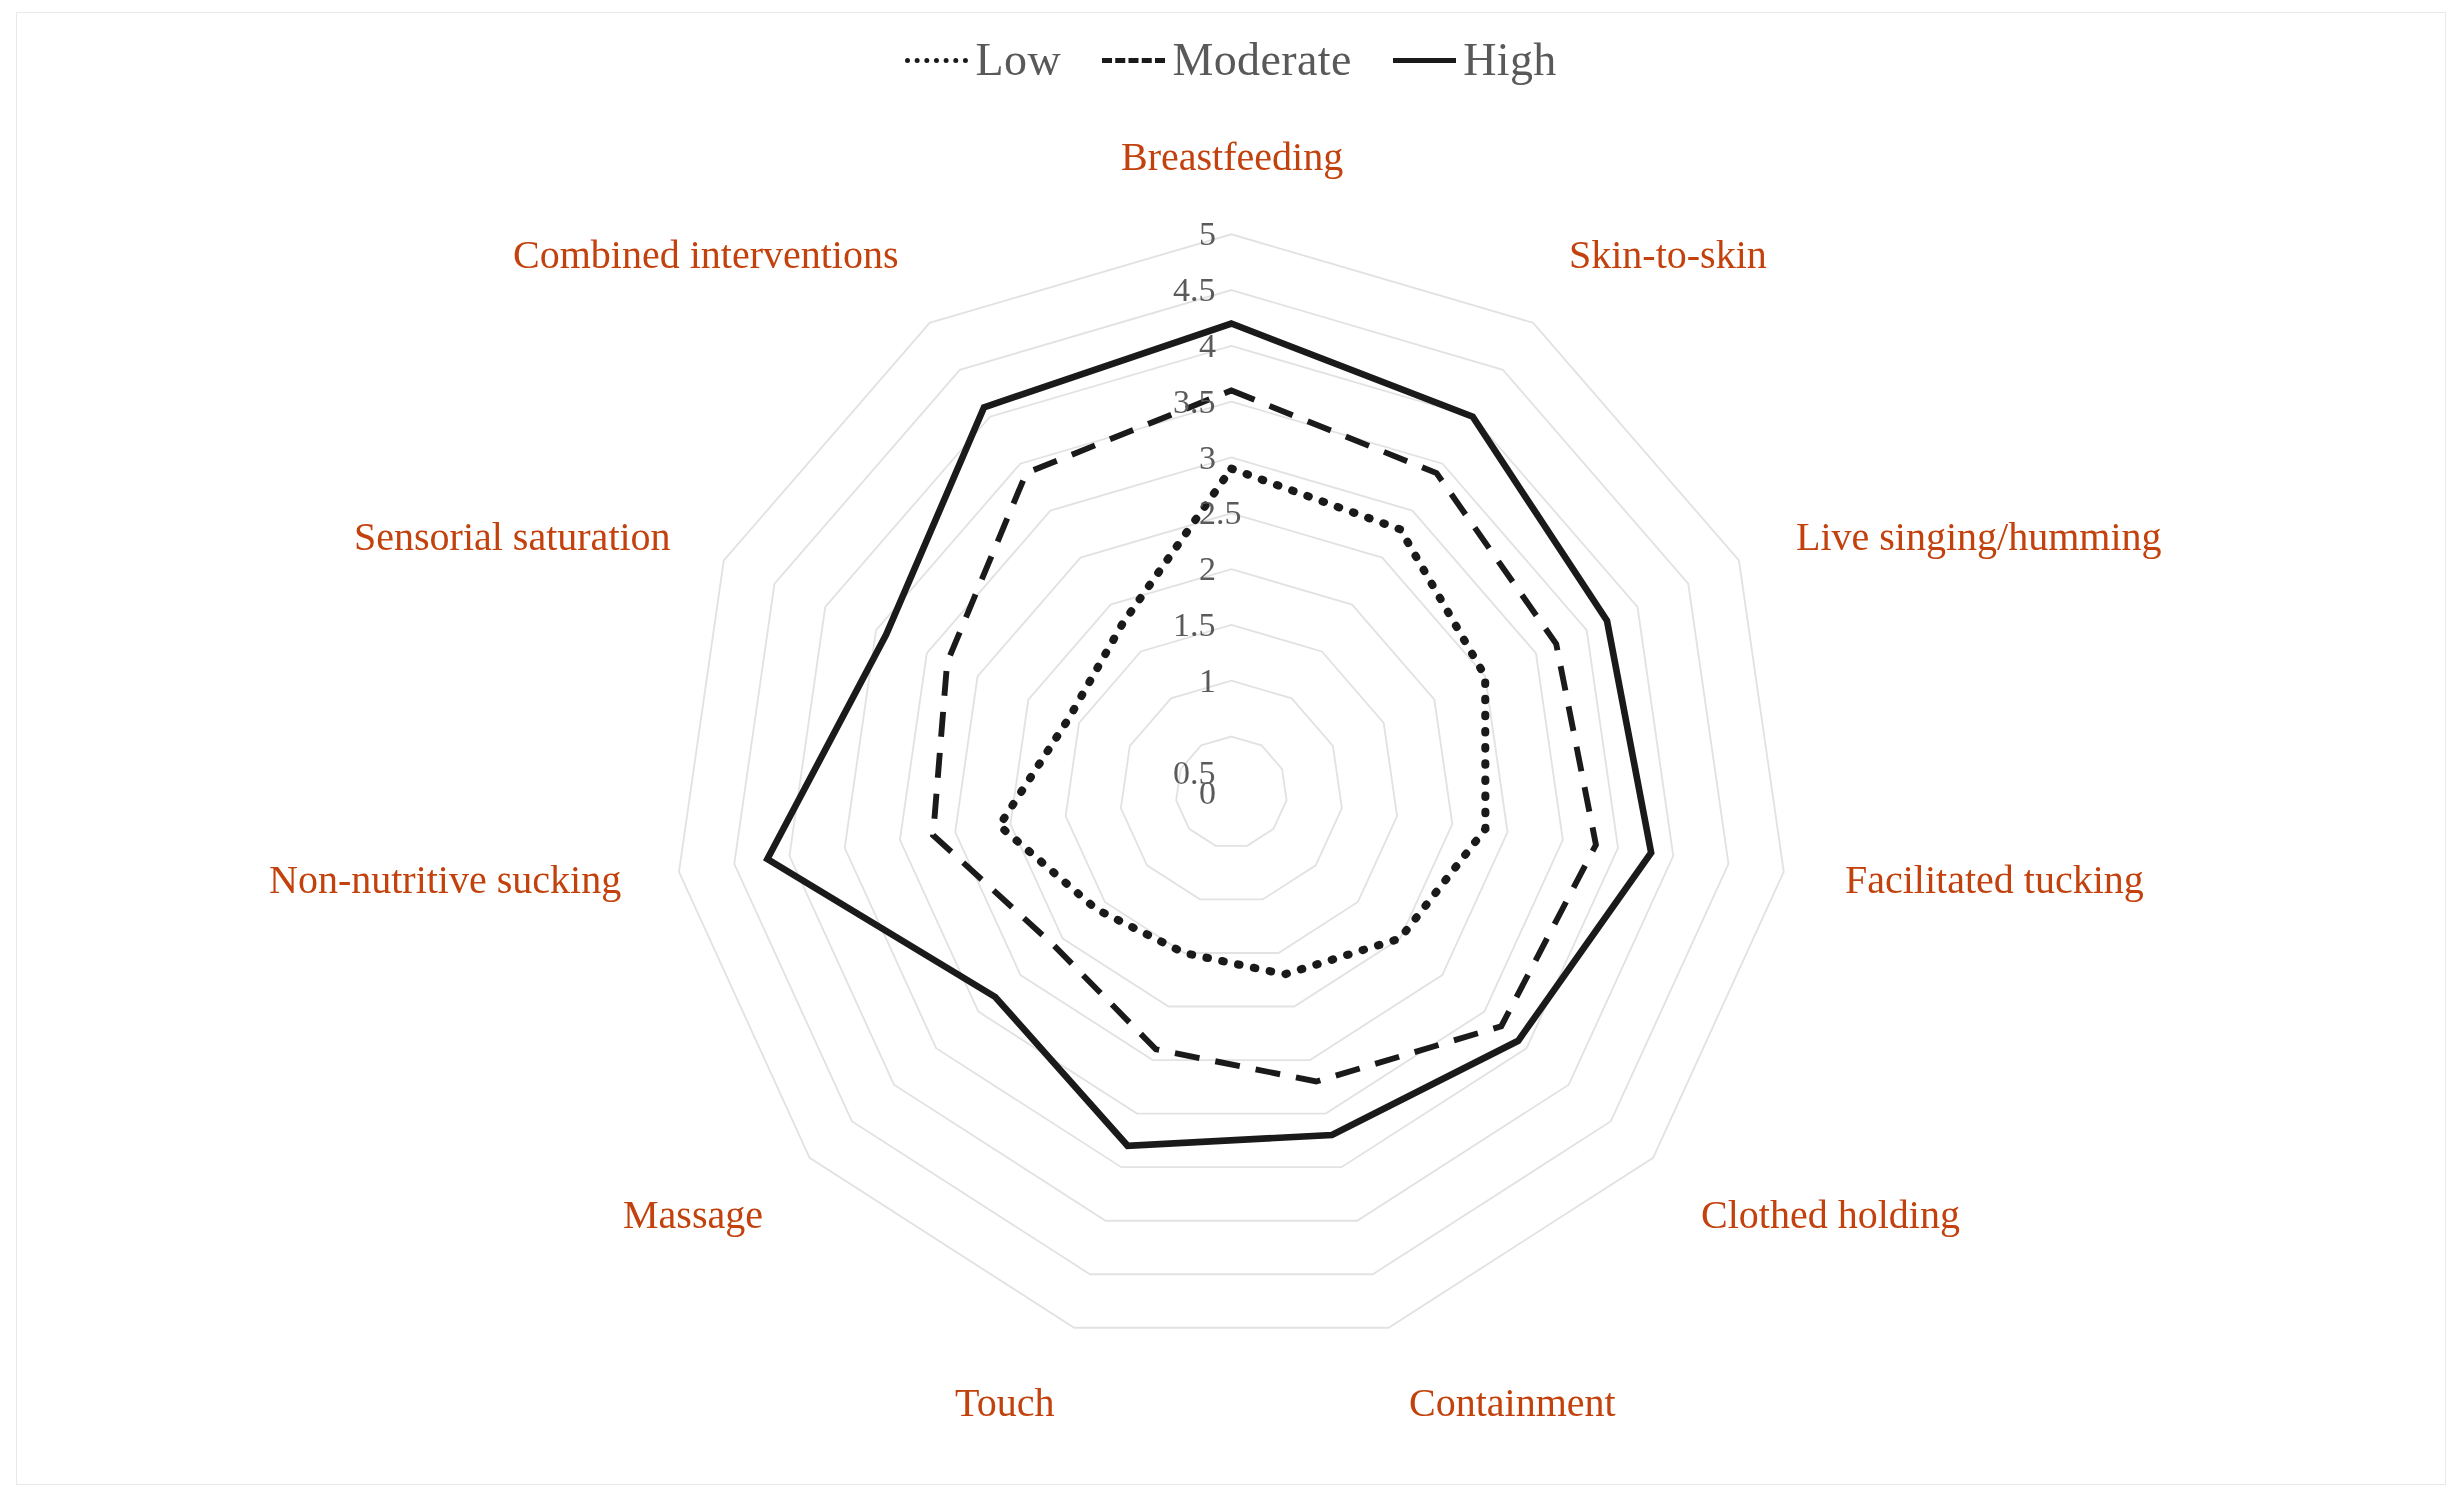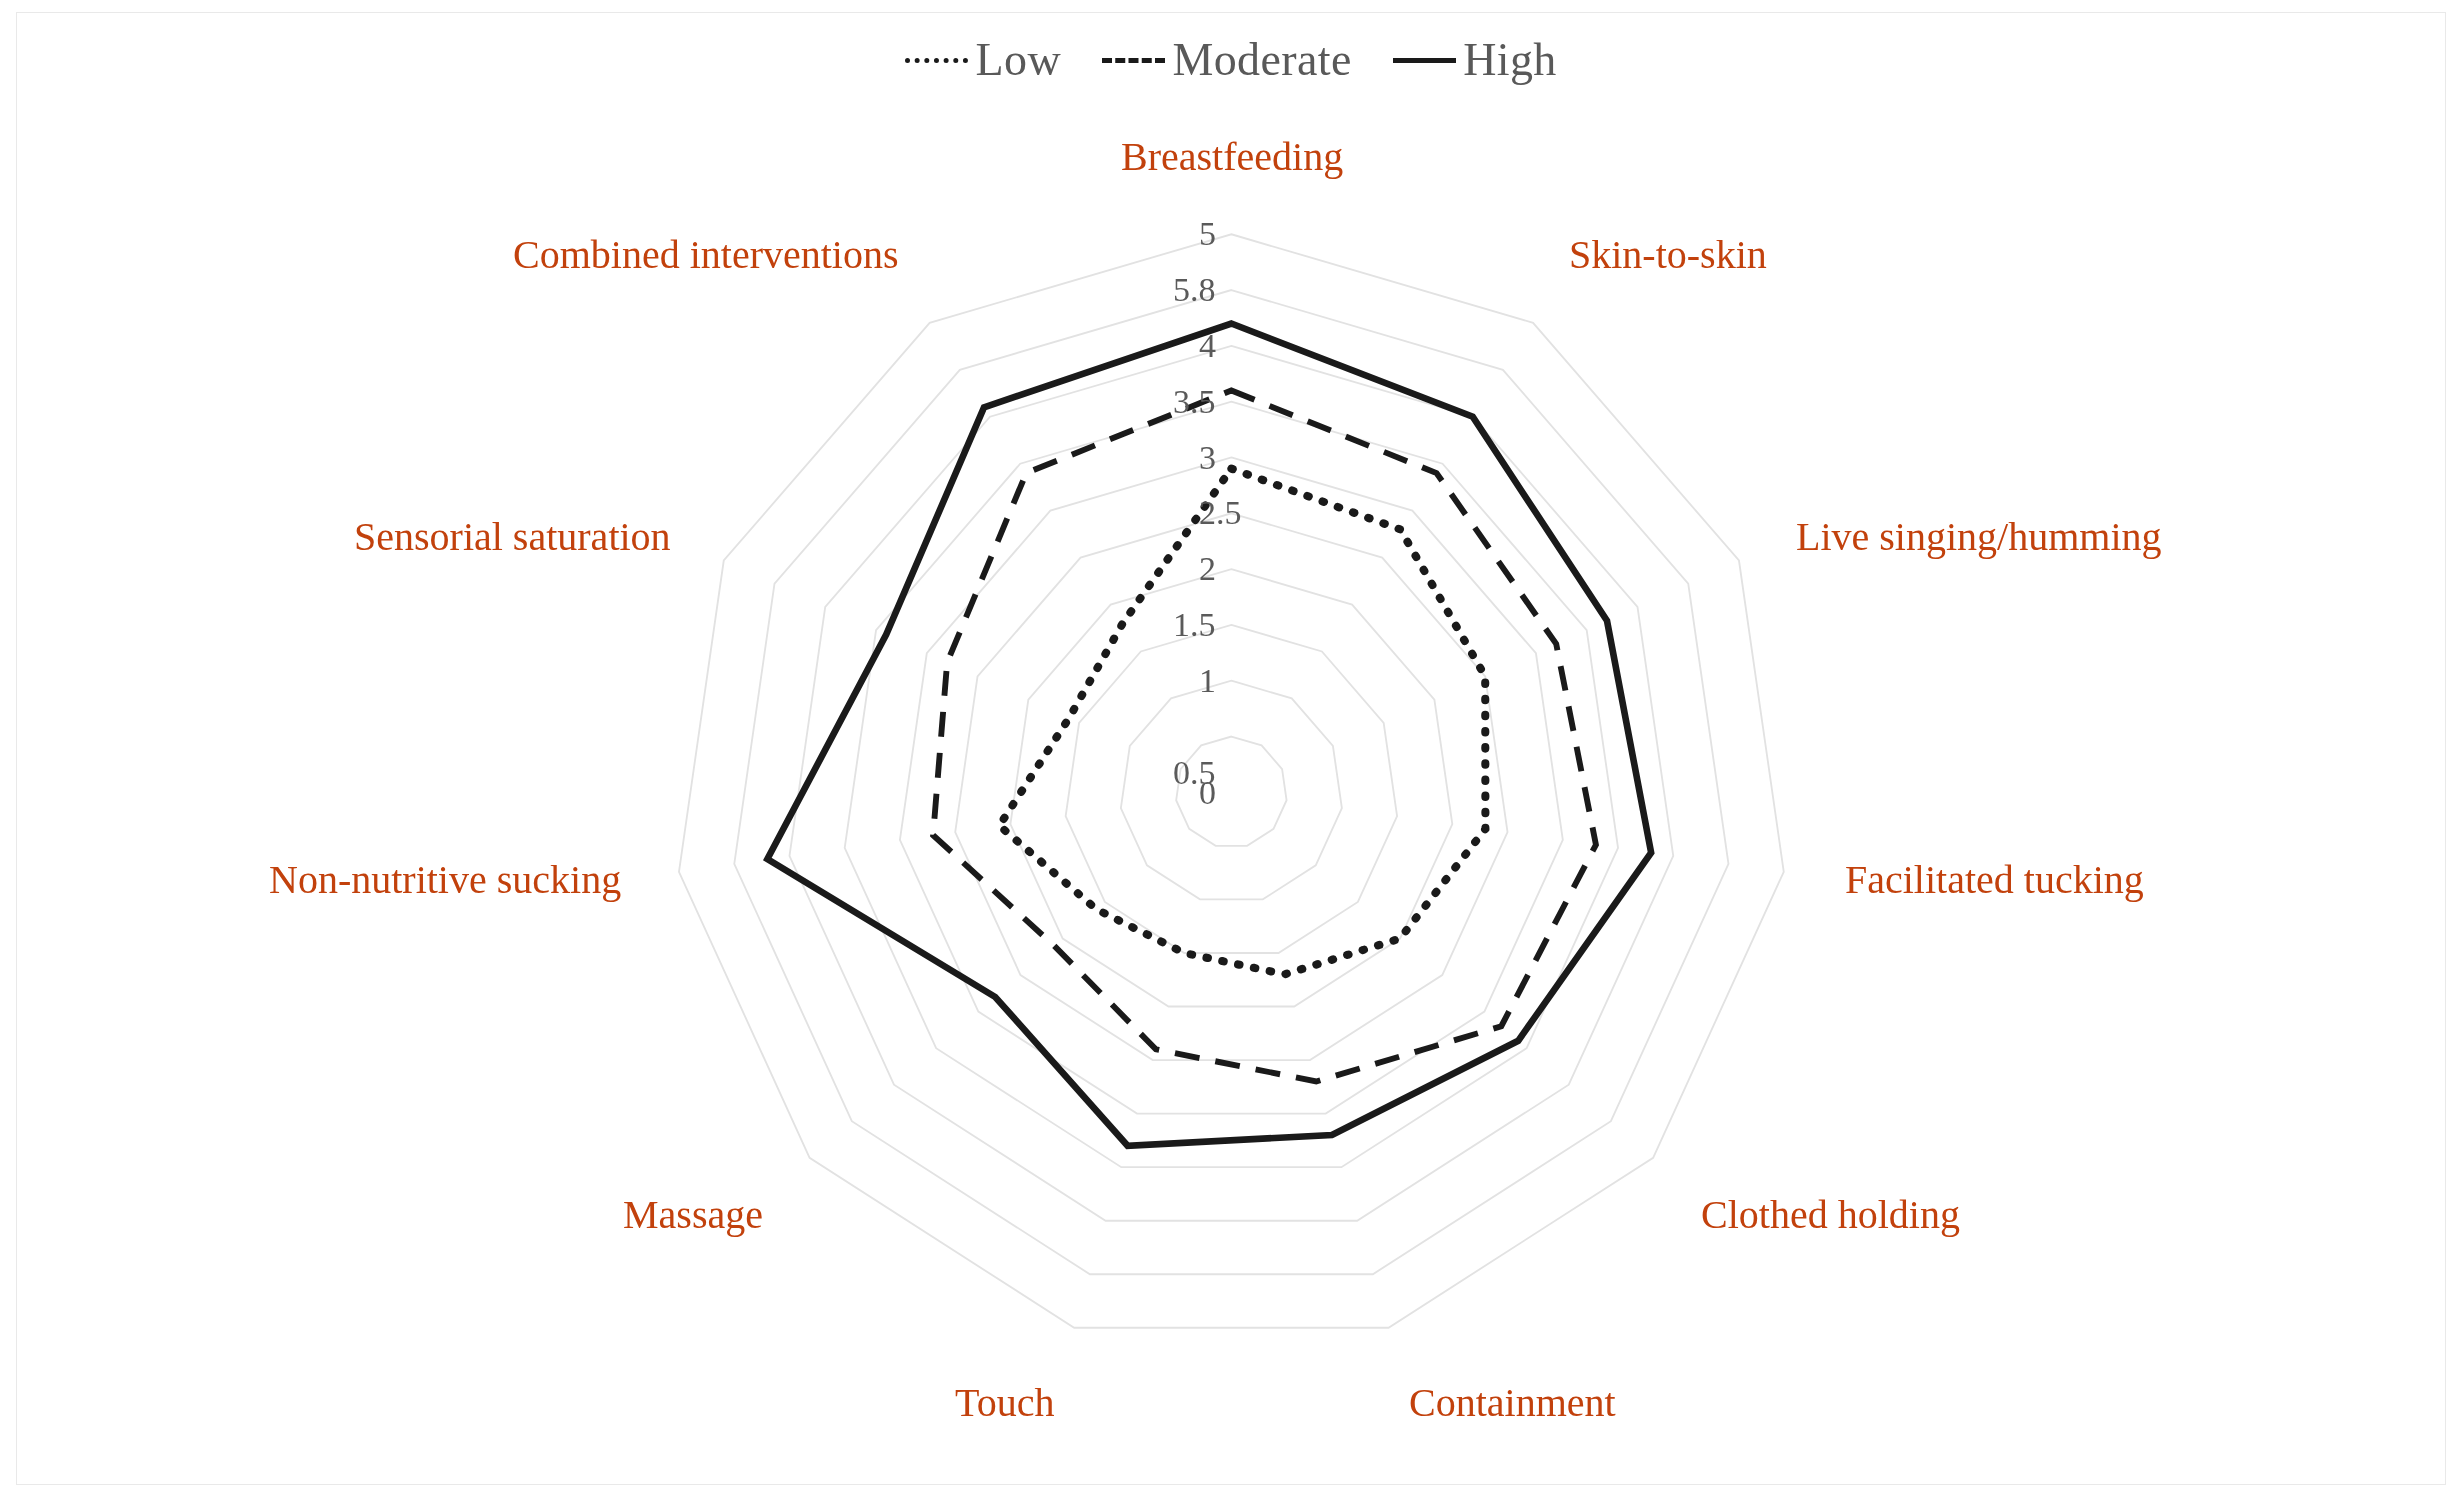--- a/index.html
+++ b/index.html
@@ -143,17 +143,17 @@
   <div id="tick-labels">
       <div class="tick-label" style="left: 1199px; top: 776px;">0</div>
       <div class="tick-label" style="left: 1173px; top: 720px; margin-top: 36px;">0.5</div>
       <div class="tick-label" style="left: 1199px; top: 664px;">1</div>
       <div class="tick-label" style="left: 1173px; top: 608px;">1.5</div>
       <div class="tick-label" style="left: 1199px; top: 552px;">2</div>
       <div class="tick-label" style="left: 1173px; top: 496px; margin-left: 26px;">2.5</div>
       <div class="tick-label" style="left: 1199px; top: 441px;">3</div>
       <div class="tick-label" style="left: 1173px; top: 385px;">3.5</div>
       <div class="tick-label" style="left: 1199px; top: 329px;">4</div>
-      <div class="tick-label" style="left: 1173px; top: 273px;">5.8</div>
+      <div class="tick-label" style="left: 1173px; top: 273px;">4.5</div>
       <div class="tick-label" style="left: 1199px; top: 217px;">5</div>
     </div>
 </div>
 
 
 </body></html>

